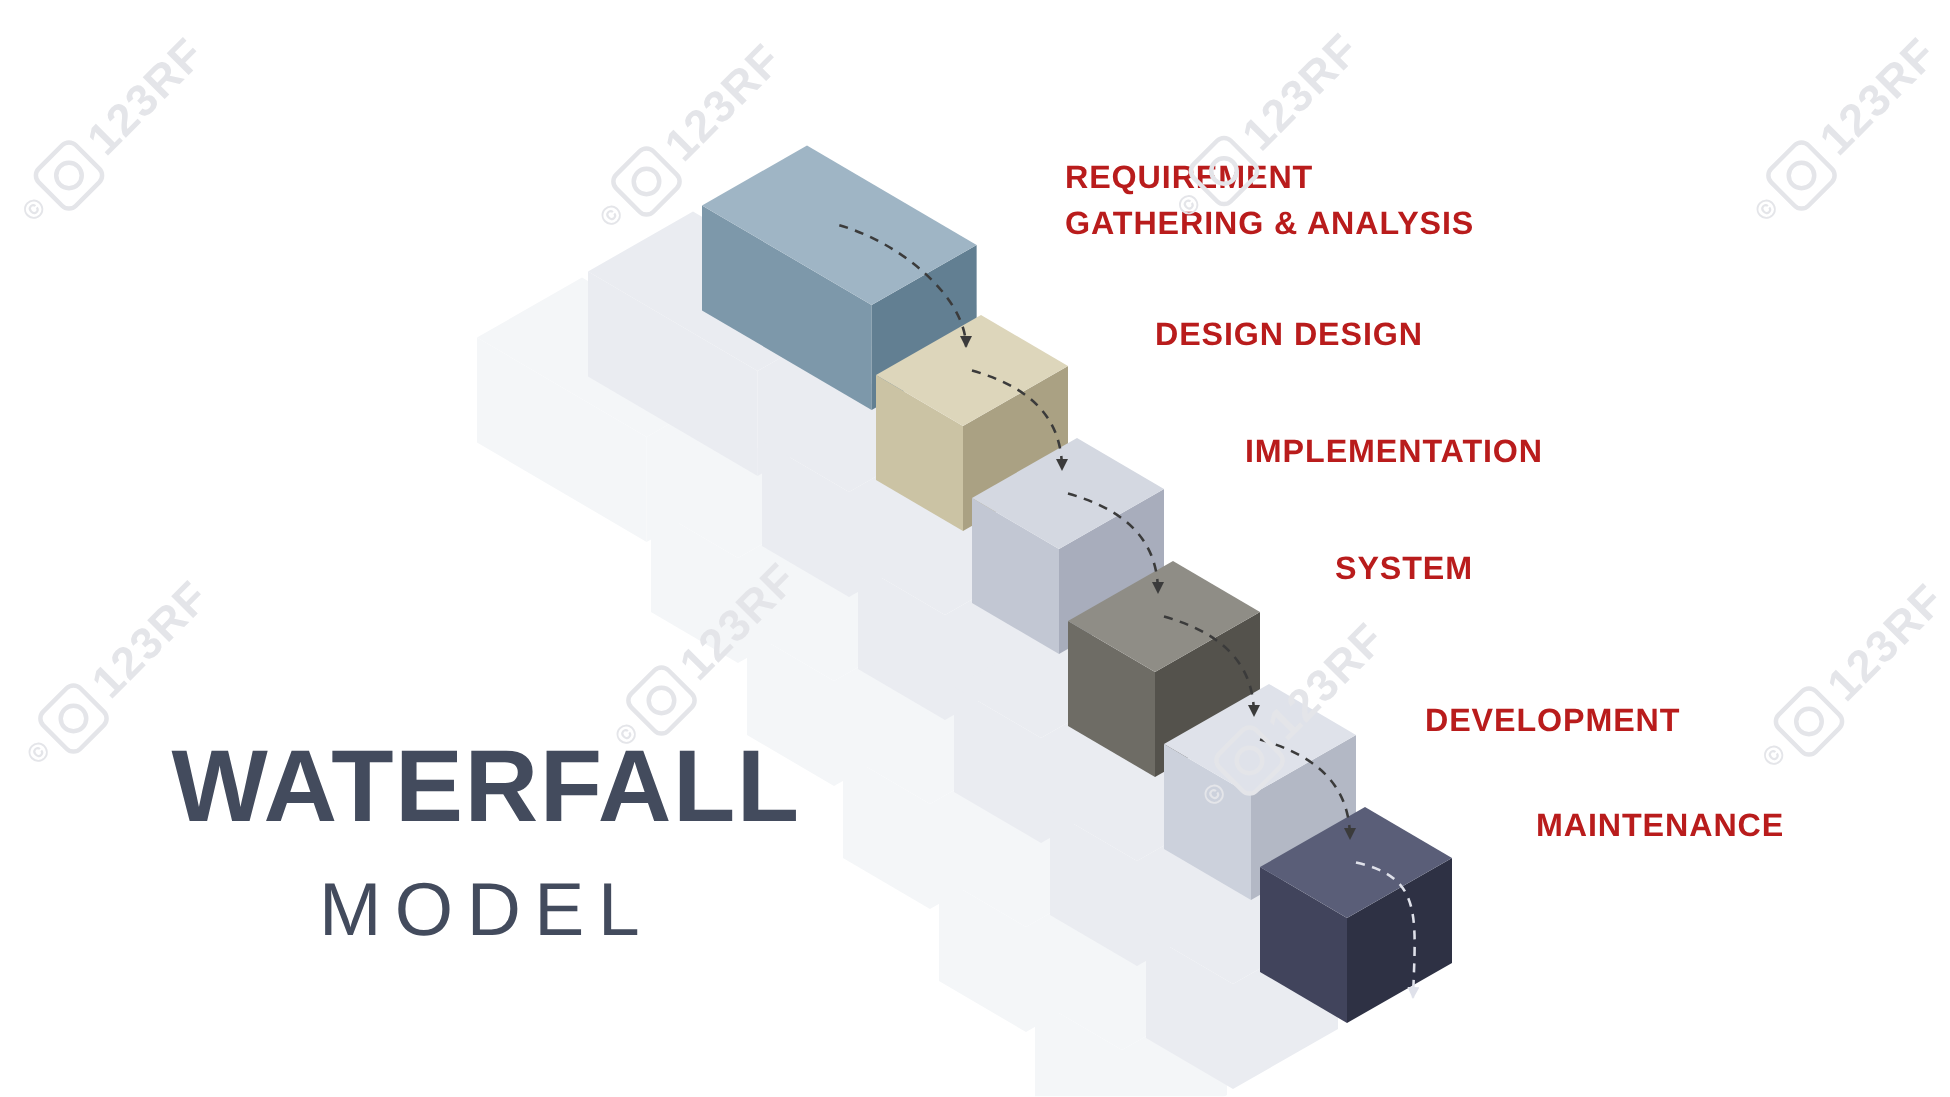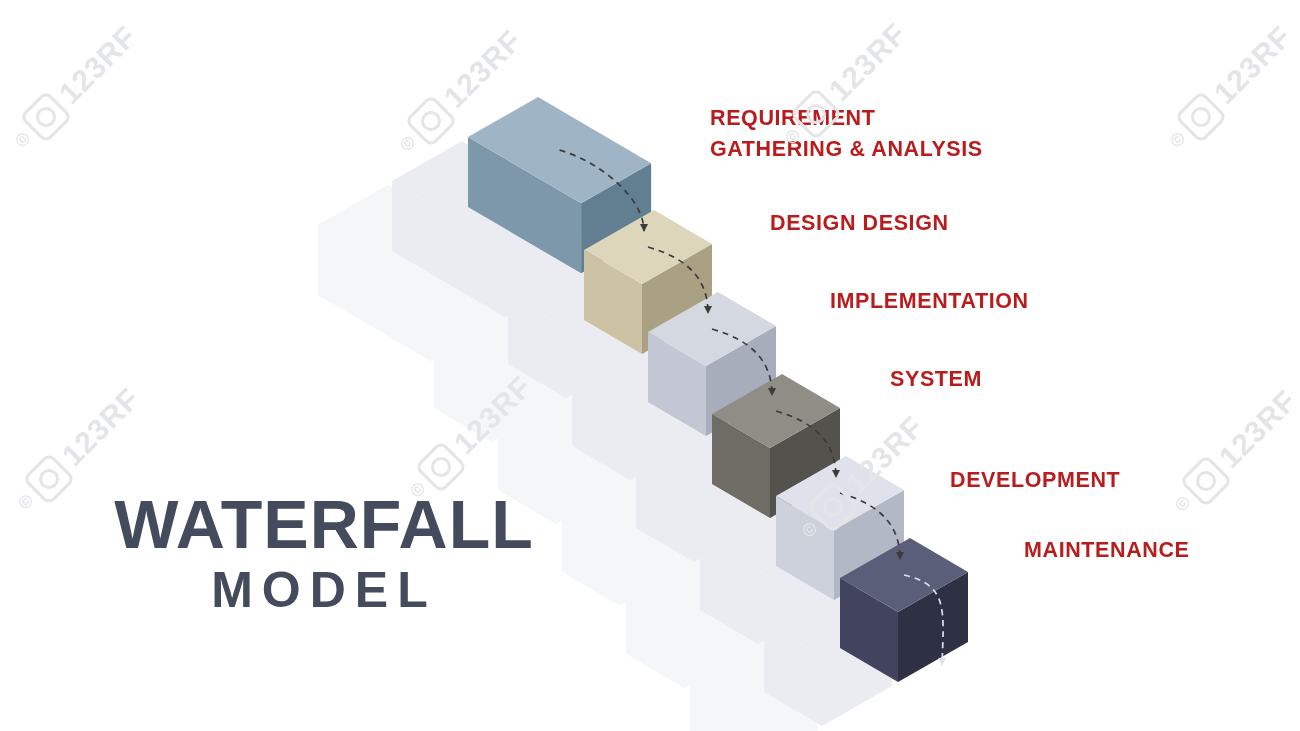--- a/index.html
+++ b/index.html
@@ -9,21 +9,21 @@
   }
   .stairs-svg{position:absolute;left:0;top:0;width:1300px;height:731px;}
   .step-label{
     position:absolute;font-weight:bold;font-size:21.5px;color:#b91c1c;
     letter-spacing:.6px;white-space:pre-line;line-height:1.45;
   }
   .title-block{
     position:absolute;left:88px;top:448px;width:472px;text-align:center;color:#434b5d;
   }
   .title-main{font-size:68px;font-weight:bold;letter-spacing:1px;line-height:1.05;margin-top:41px;}
-  .title-sub{font-size:50px;font-weight:bold;letter-spacing:9px;line-height:1.2;}
+  .title-sub{font-size:50px;font-weight:normal;letter-spacing:9px;line-height:1.2;margin-top:16px;}
   .wm{
     position:absolute;display:flex;align-items:center;gap:7px;color:#e4e5e9;
     transform:translate(-50%,-50%) rotate(-45deg);font-weight:bold;pointer-events:none;
     white-space:nowrap;
   }
   .wm-c{font-size:13px;}
   .wm-logo{
     width:32px;height:32px;border:3px solid currentColor;border-radius:8px;
     display:flex;align-items:center;justify-content:center;flex:0 0 auto;
   }

